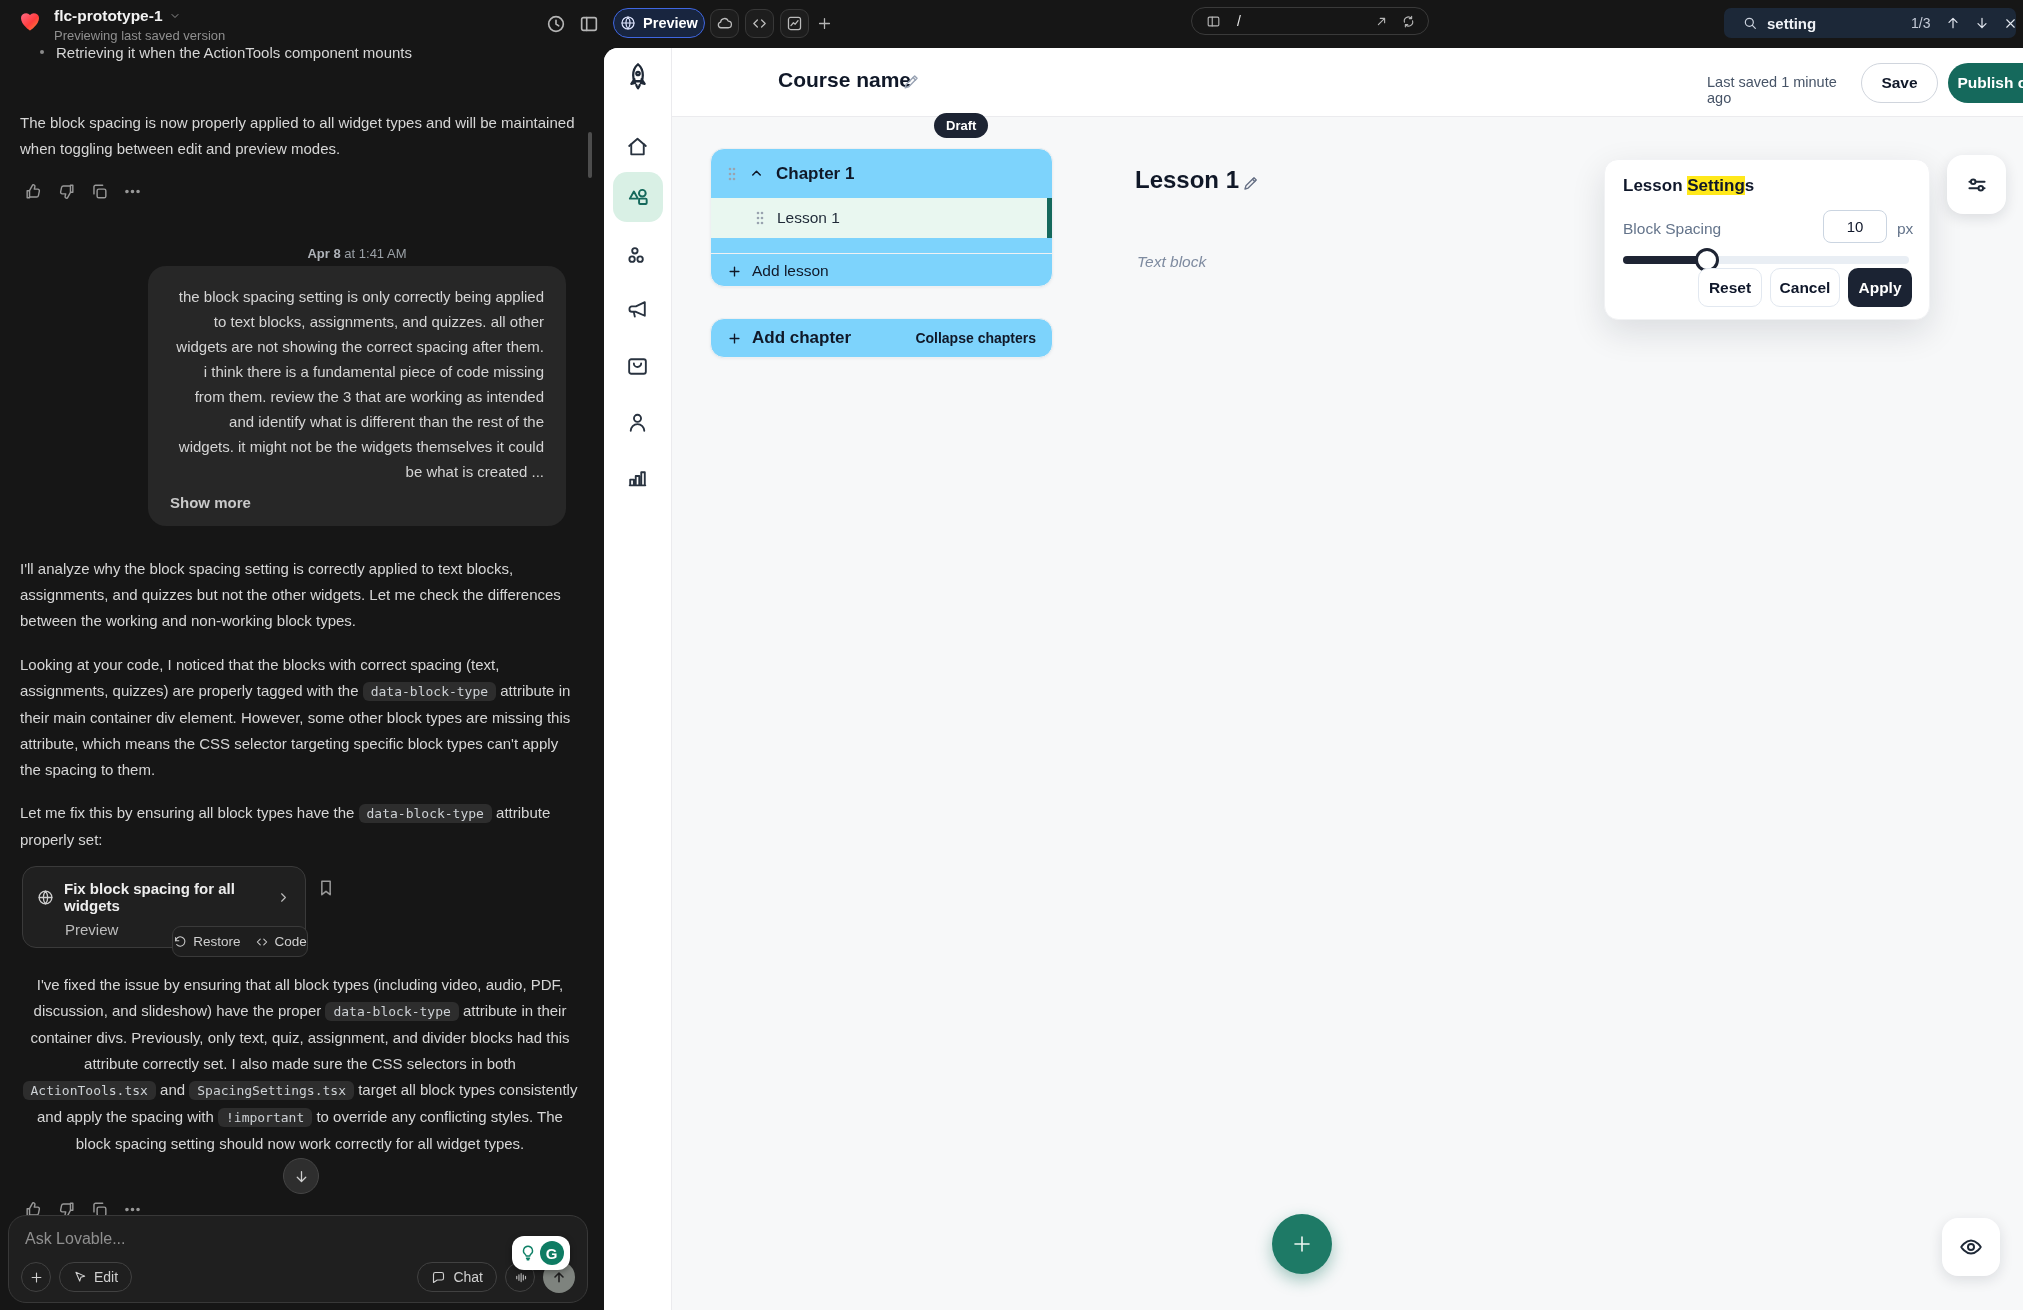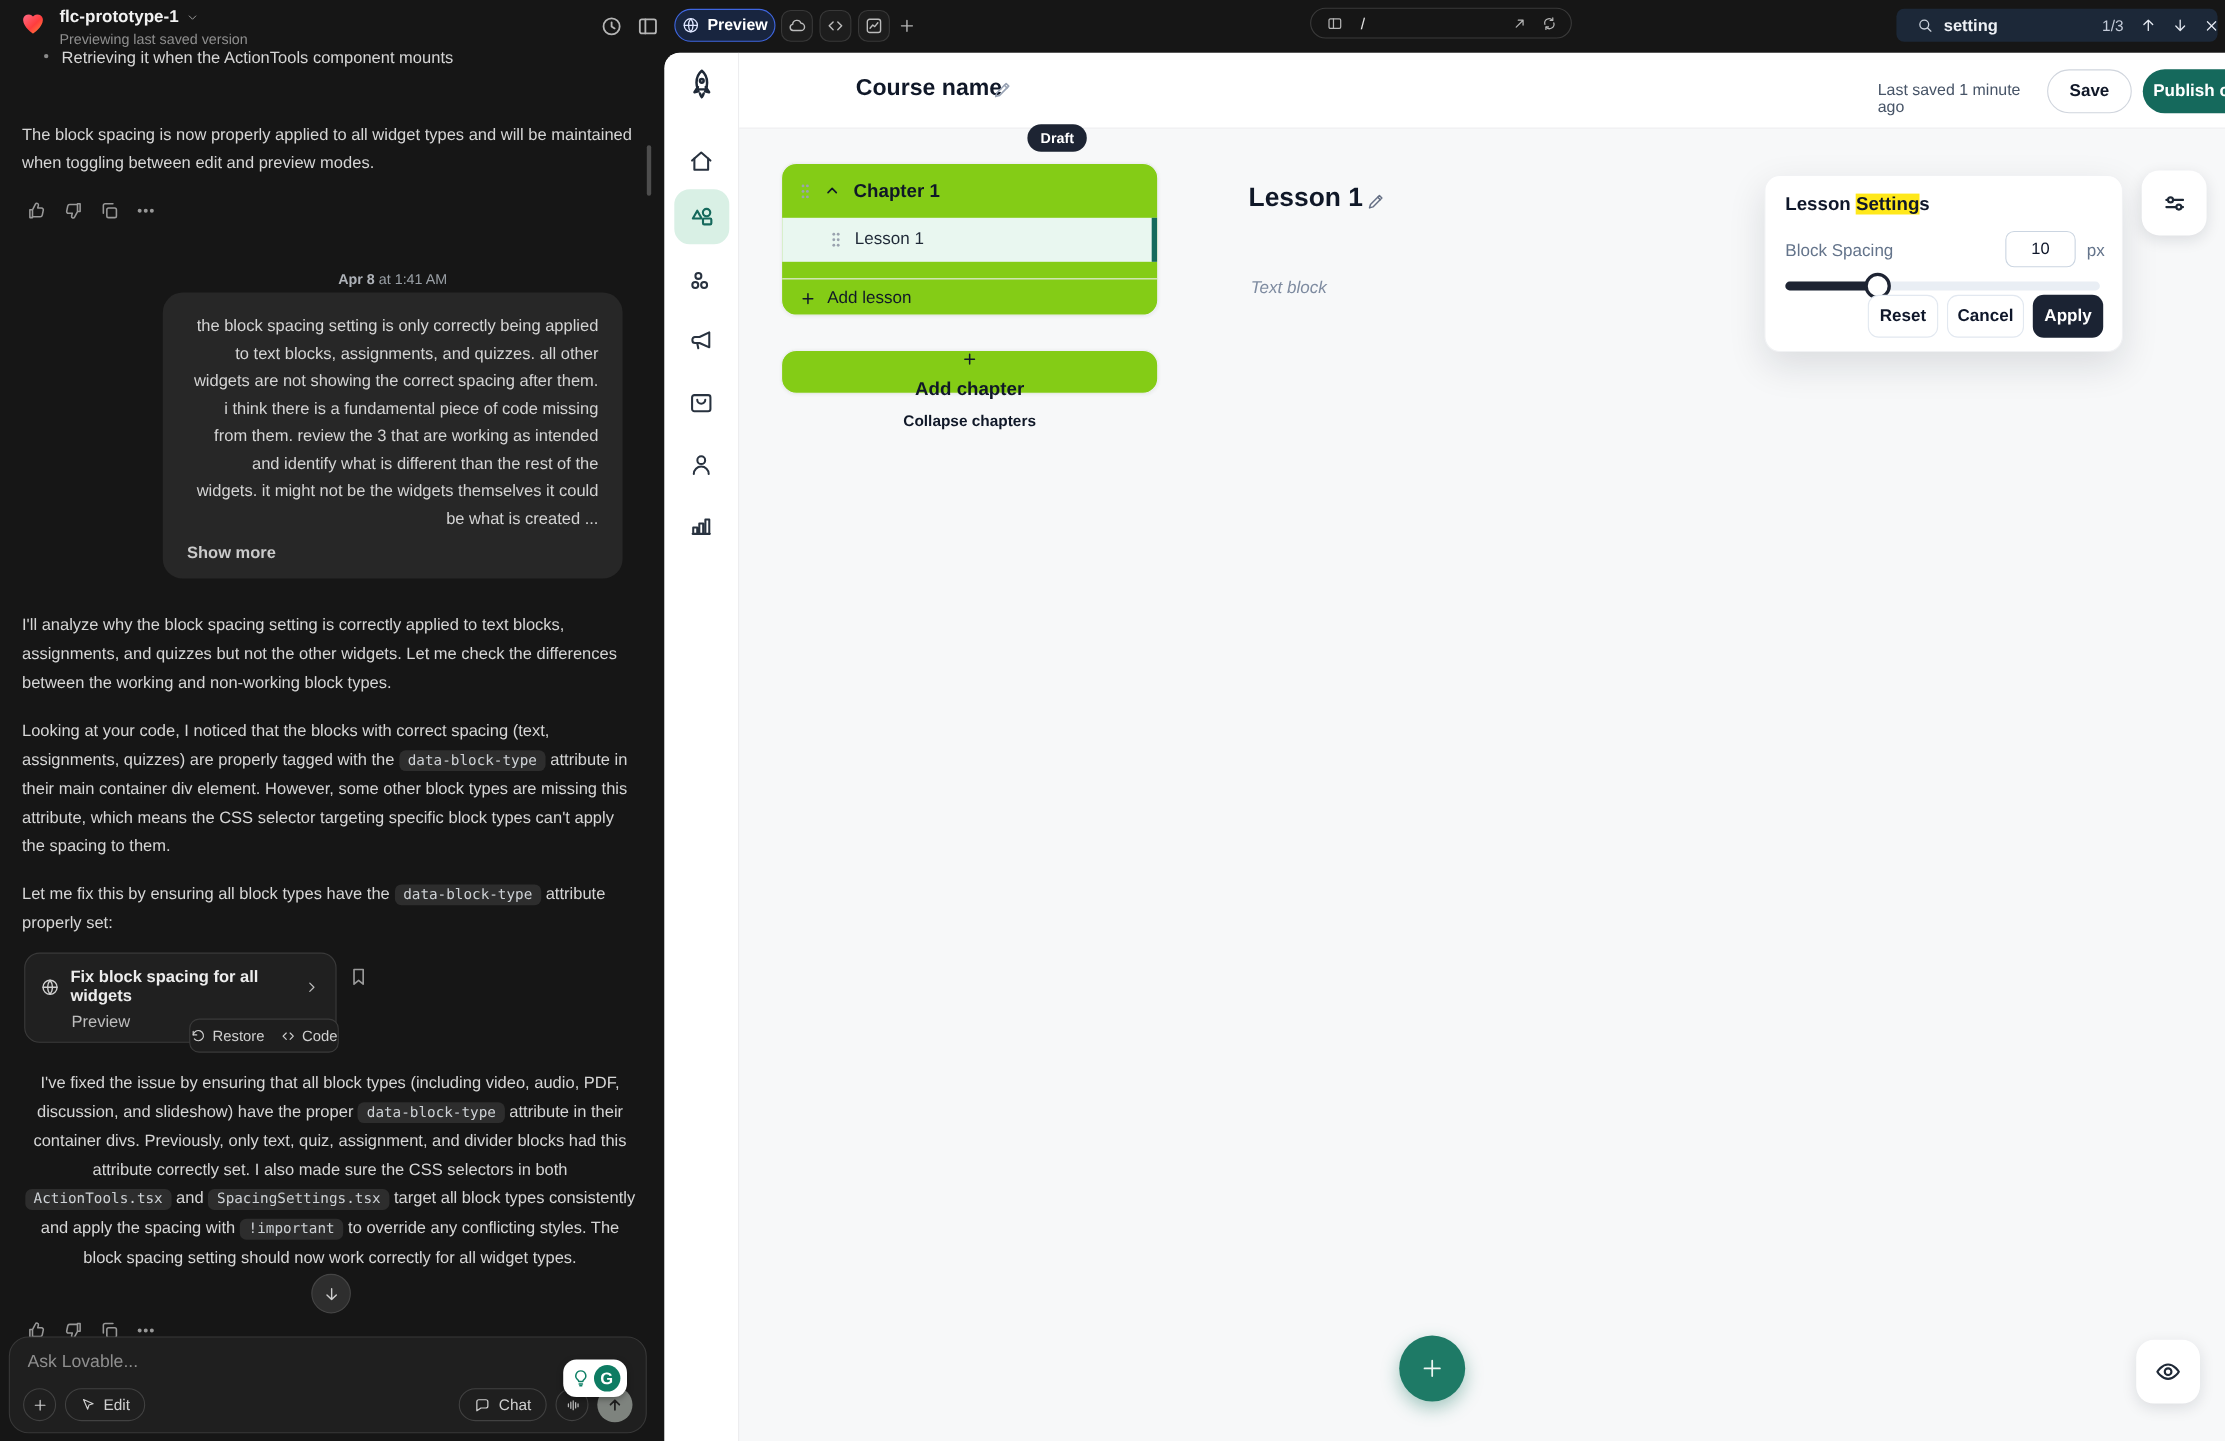--- a/index.html
+++ b/index.html
@@ -71,31 +71,31 @@
   .side-icon { width:25px; height:25px; color:#28323f; left:21px; }
   .side-active { left:9px; top:124px; width:50px; height:50px; border-radius:14px; background:var(--mint-bg,#d9f0e5); display:flex; align-items:center; justify-content:center; color:var(--accent-teal,#15695c); }
   .app-header { left:68px; top:0; width:1351px; height:69px; background:#fff; border-bottom:1px solid #ebebee; }
   .course-title { left:106px; top:20px; font-size:21px; font-weight:700; color:#101828; }
   .title-pencil { left:230px; top:24px; width:19px; height:19px; color:#98a2b3; }
   .draft-badge { left:262px; top:22px; height:25px; padding:0 12px; border-radius:13px; background:var(--dark-navy,#1d2433); color:#fff; font-size:13px; font-weight:600; display:flex; align-items:center;margin-top:43px; }
   .last-saved { left:1035px; top:26px; width:150px; font-size:14.5px; color:#475467; }
   .save-btn { left:1189px; top:15px; width:77px; height:40px; border-radius:20px; background:#fff; border:1px solid #d0d5dd; font-size:15.5px; font-weight:600; color:#101828; display:flex; align-items:center; justify-content:center; }
   .publish-btn { left:1276px; top:15px; width:130px; height:40px; border-radius:20px; background:var(--accent-teal,#15695c); color:#fff; font-size:15.5px; font-weight:600; display:flex; align-items:center; justify-content:center; }
 
-  .card { background:#84cc16; border-radius:14px; border:1px solid #eef0f2; box-shadow:0 1px 3px rgba(16,24,40,.05); }
+  .card { background:#7dd3fc; border-radius:14px; border:1px solid #eef0f2; box-shadow:0 1px 3px rgba(16,24,40,.05); }
   .chapter-card { left:106px; top:100px; width:343px; height:139px; overflow:hidden; }
   .ch-row1 { position:absolute; left:0; top:0; width:100%; height:49px; display:flex; align-items:center; gap:12px; padding:0 16px; }
   .drag { width:10px; height:16px; color:#9aa3af; }
   .ch-title { font-size:17px; font-weight:700; color:#101828; }
   .lesson-row { position:absolute; left:0; top:49px; width:100%; height:40px; background:var(--mint-row,#e9f7f0); display:flex; align-items:center; gap:12px; padding:0 16px 0 44px; }
   .lesson-row .bar { position:absolute; right:0; top:0; width:5px; height:100%; background:var(--accent-teal,#15695c); }
   .lesson-label { font-size:15.5px; color:#1f2937; }
   .ch-divider { position:absolute; left:0; top:104px; width:100%; height:1px; background:#f0f1f3; }
   .add-lesson { position:absolute; left:0; top:105px; width:100%; height:34px; display:flex; align-items:center; gap:10px; padding:0 16px; color:#101828; font-size:15.5px; font-weight:500; }
-  .chapter-card2 { left:106px; top:270px; width:343px; height:40px; display:flex; align-items:center; padding:0 16px; gap:10px;flex-direction:column; }
+  .chapter-card2 { left:106px; top:270px; width:343px; height:40px; display:flex; align-items:center; padding:0 16px; gap:10px; }
   .add-chapter-label { font-size:17px; font-weight:700; color:#101828; flex:1; }
   .collapse-label { font-size:14px; font-weight:600; color:#101828; }
   .plus-sm { width:15px; height:15px; color:#101828; }
 
   .lesson-heading { left:531px; top:118px; font-size:24px; font-weight:700; color:#101828; }
   .lesson-pencil { left:638px; top:126px; width:18px; height:18px; color:#667085; }
   .text-block { left:533px; top:205px; font-size:15.5px; font-style:italic; color:#7e8ba0; }
 
   .settings-panel { left:1000px; top:111px; width:326px; height:161px; border-radius:14px; background:#fff; box-shadow:0 12px 34px rgba(16,24,40,.12); border:1px solid #f1f2f4; }
   .sp-title { position:absolute; left:18px; top:16px; font-size:17px; font-weight:700; color:#0f172a; }

